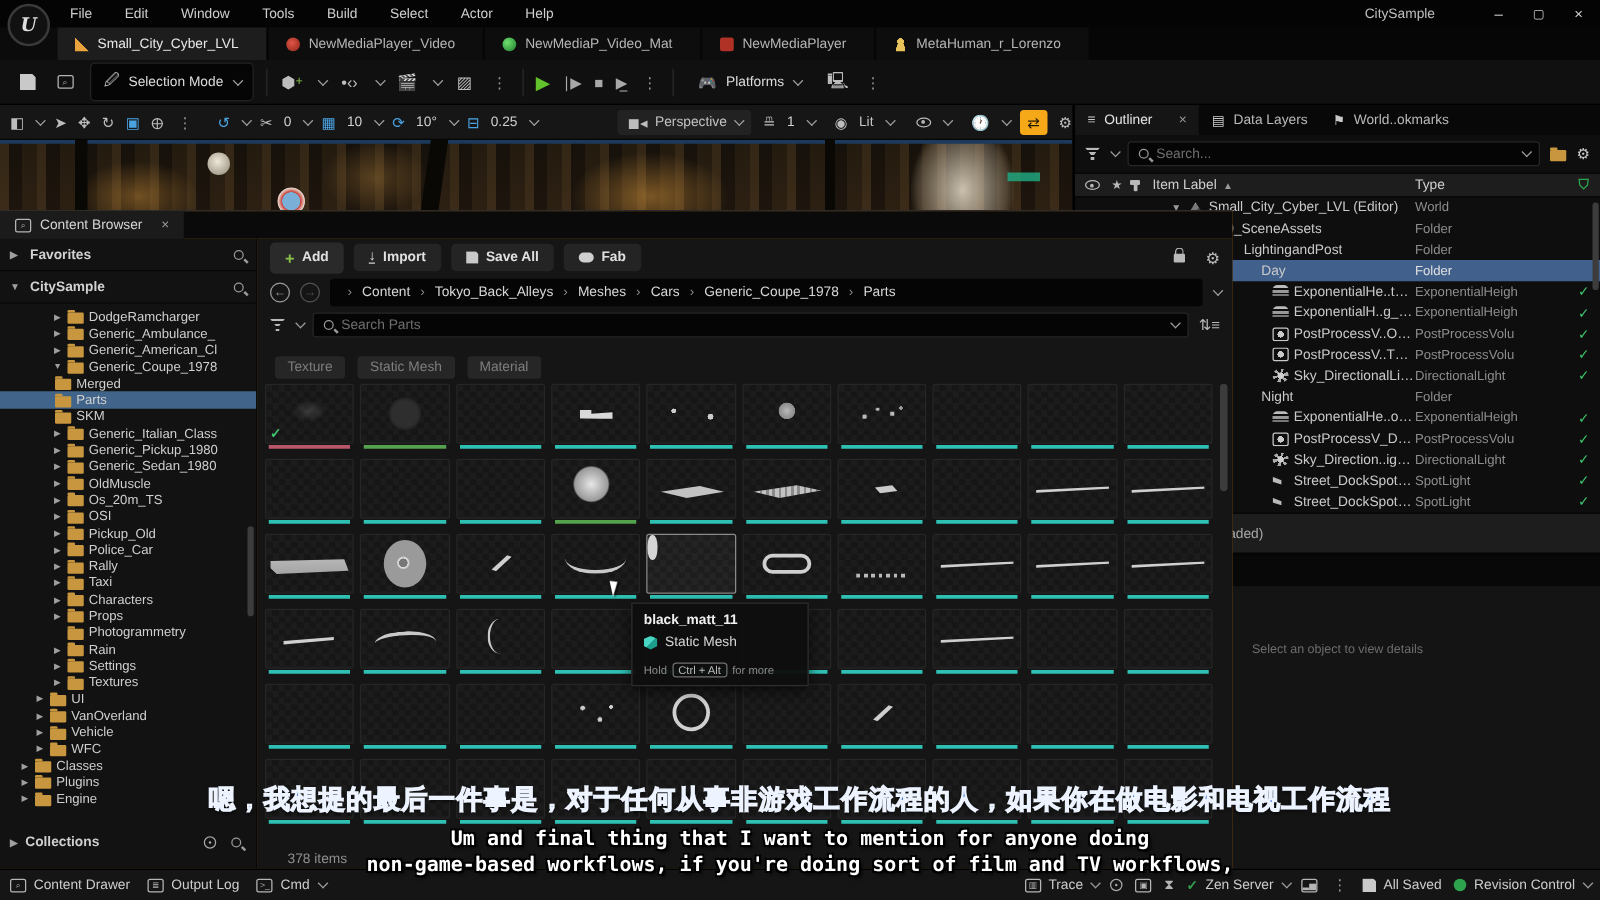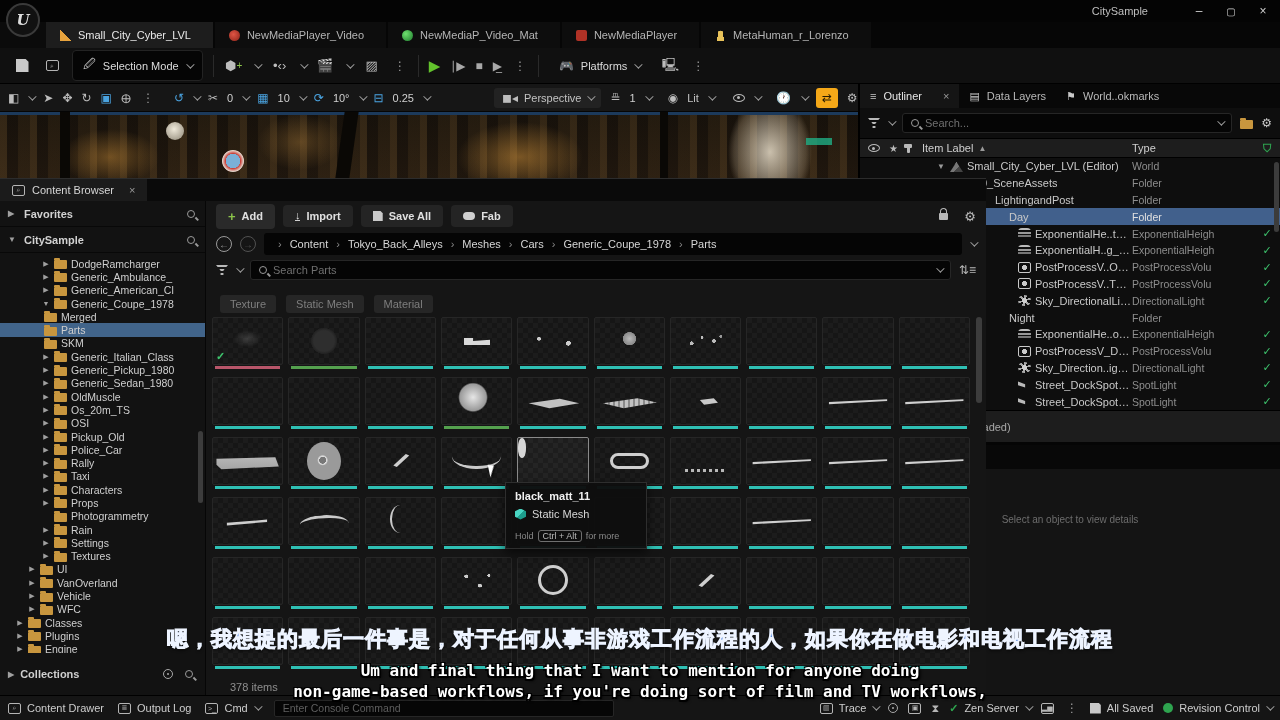--- a/index.html
+++ b/index.html
@@ -109,21 +109,21 @@
   .olrow[data-icon="pp"] .ric { border:1.3px solid #c9c9c9; border-radius:2px; background:radial-gradient(circle at 50% 50%, #c9c9c9 35%, transparent 37%); }
   .olrow[data-icon="sun"] .ric { background:radial-gradient(circle,#cfcfcf 28%,transparent 32%), conic-gradient(#aaa 0 8%,transparent 8% 17%,#aaa 17% 25%,transparent 25% 33%,#aaa 33% 41%,transparent 41% 50%,#aaa 50% 58%,transparent 58% 67%,#aaa 67% 75%,transparent 75% 83%,#aaa 83% 91%,transparent 91%); border-radius:50%; }
   .olrow[data-icon="spot"] .ric { background:#b9b9b9; clip-path:polygon(0 20%,55% 45%,55% 75%,0 55%); }
   .olstatus { height:33px; background:#1d1d1d; border-top:1px solid #000; display:flex; align-items:center; padding-left:10px; color:#a8a8a8; }
 
   .details { position:absolute; left:0; right:0; top:358px; bottom:0; border-top:3px solid #050505; }
   .det-body { position:relative; height:100%; background:#141414; }
   .det-empty { position:absolute; top:45px; width:100%; text-align:center; color:#6d6d6d; font-size:10px; }
 
   
-  .cb { position:absolute; left:0; top:178px; width:986px; bottom:25px; background:#a16207; border-top:1px solid #2c2c2c; }
+  .cb { position:absolute; left:0; top:168px; width:986px; bottom:25px; background:#a16207; border-top:1px solid #2c2c2c; }
   .cb-tabbar { height:22px; background:#0a0a0a; display:flex; }
   .cb-tab { display:flex; align-items:center; gap:7px; background:#1b1b1b; padding:0 12px; color:#d6d6d6; }
   .cb-tab .x { color:#9a9a9a; margin-left:8px; }
   .cb-main { position:absolute; top:22px; left:0; right:0; bottom:0; display:flex; }
   .cb-left { width:206px; flex:none; background:#121212; border-right:1px solid #060606; position:relative; }
   .cb-right { flex:1; position:relative; background:#151515; }
 
   .src-hdr { display:flex; align-items:center; height:26px; padding:0 10px 0 8px; color:#d2d2d2; font-weight:bold; gap:6px; border-bottom:1px solid #080808; }
   .src-hdr .arr { font-size:8px; color:#9f9f9f; width:10px; }
   .src-hdr .i-search { margin-left:auto; }
@@ -226,20 +226,31 @@
 
   .ol-scroll { position:absolute; right:1px; top:78px; width:5px; height:70px; background:#3c3c3c; border-radius:3px; z-index:5; }
 </style>
 </head>
 <body>
 
 <div class="app">
 
   <div class="titlebar">
     <div class="logo">U</div>
+    <nav class="menubar">
+
+    <span class="menu-item">File</span>
+        <span class="menu-item">Edit</span>
+        <span class="menu-item">Window</span>
+        <span class="menu-item">Tools</span>
+        <span class="menu-item">Build</span>
+        <span class="menu-item">Select</span>
+        <span class="menu-item">Actor</span>
+        <span class="menu-item">Help</span>
+      </nav>
     <div class="title-right">
       <span class="win-title">CitySample</span>
       <span class="wbtn">–</span>
       <span class="wbtn max">▢</span>
       <span class="wbtn">×</span>
     </div>
   </div>
 
   <div class="tabrow">
 
@@ -1151,23 +1162,20 @@
     </div>
     <div class="sb-item">
       <span class="sb-box">≣</span>
       <span>Output Log</span>
     </div>
     <div class="sb-item">
       <span class="sb-box">&gt;_</span>
       <span>Cmd</span>
       <span class="chev"></span>
     </div>
-    <div class="console">
-      <span>Enter Console Command</span>
-    </div>
     <div class="sb-right">
       <div class="sb-item">
         <span class="sb-box">▥</span>
         <span>Trace</span>
         <span class="chev"></span>
       </div>
       <span class="tgt"></span>
       <span class="sb-box">▣</span>
       <span class="hour">⧗</span>
       <div class="sb-item">

